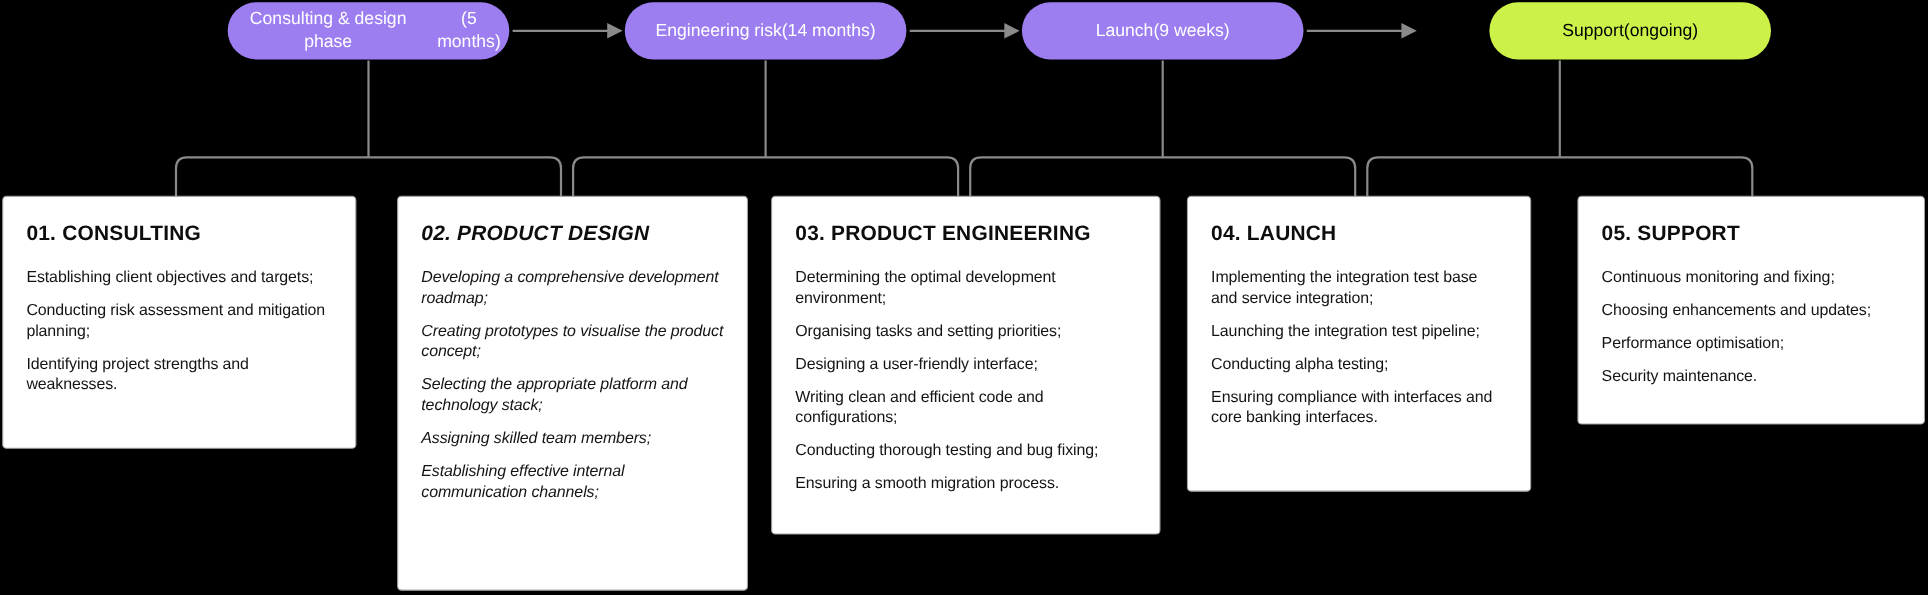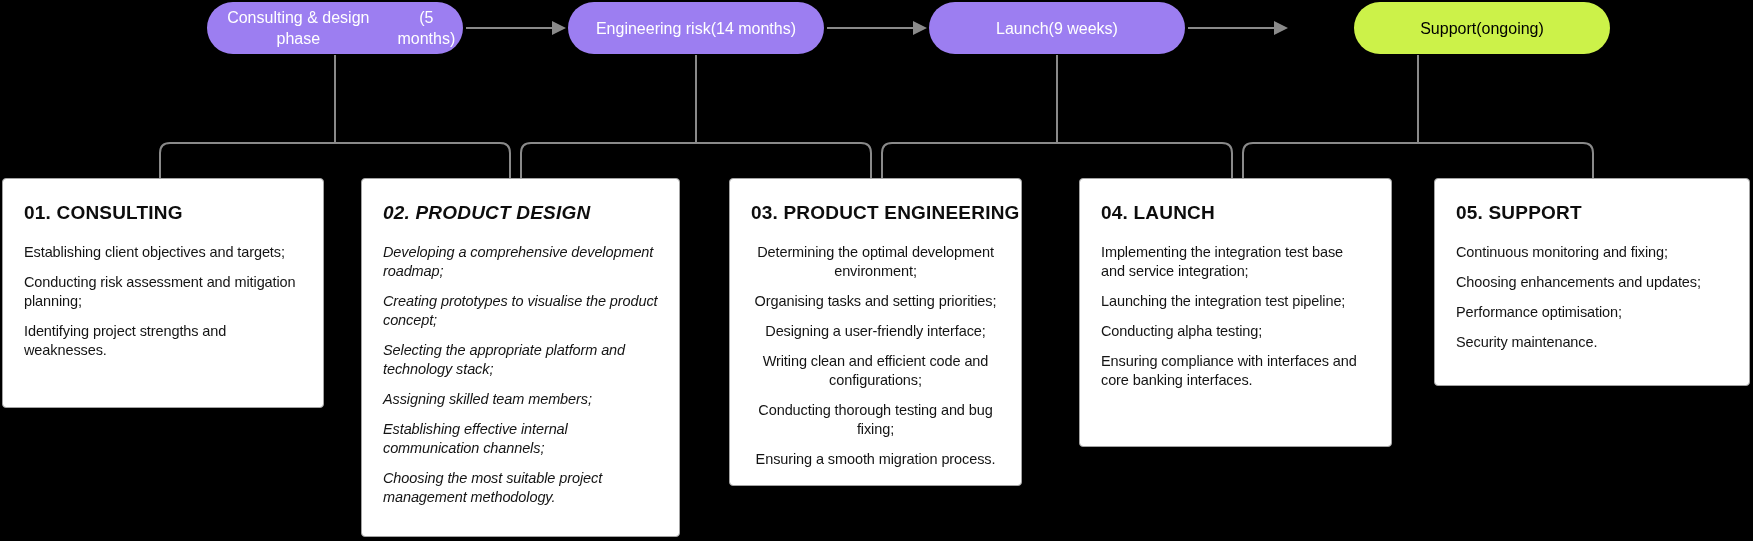--- a/index.html
+++ b/index.html
@@ -94,25 +94,24 @@
   </div>
 
   <div class="card" style="left:361px;width:319px;height:359px;font-style:italic;">
     <h2 class="card-title">02. PRODUCT DESIGN</h2>
     <div class="card-body">
       <p>Developing a comprehensive development roadmap;</p>
       <p>Creating prototypes to visualise the product concept;</p>
       <p>Selecting the appropriate platform and technology stack;</p>
       <p>Assigning skilled team members;</p>
       <p>Establishing effective internal communication channels;</p>
-      <p>Choosing the most suitable project management methodology.</p>
     </div>
   </div>
 
-  <div class="card" style="left:729px;width:293px;height:308px;text-align:center;">
+  <div class="card" style="left:701px;width:354px;height:308px;">
     <h2 class="card-title">03. PRODUCT ENGINEERING</h2>
     <div class="card-body">
       <p>Determining the optimal development environment;</p>
       <p>Organising tasks and setting priorities;</p>
       <p>Designing a user-friendly interface;</p>
       <p>Writing clean and efficient code and configurations;</p>
       <p>Conducting thorough testing and bug fixing;</p>
       <p>Ensuring a smooth migration process.</p>
     </div>
   </div>

